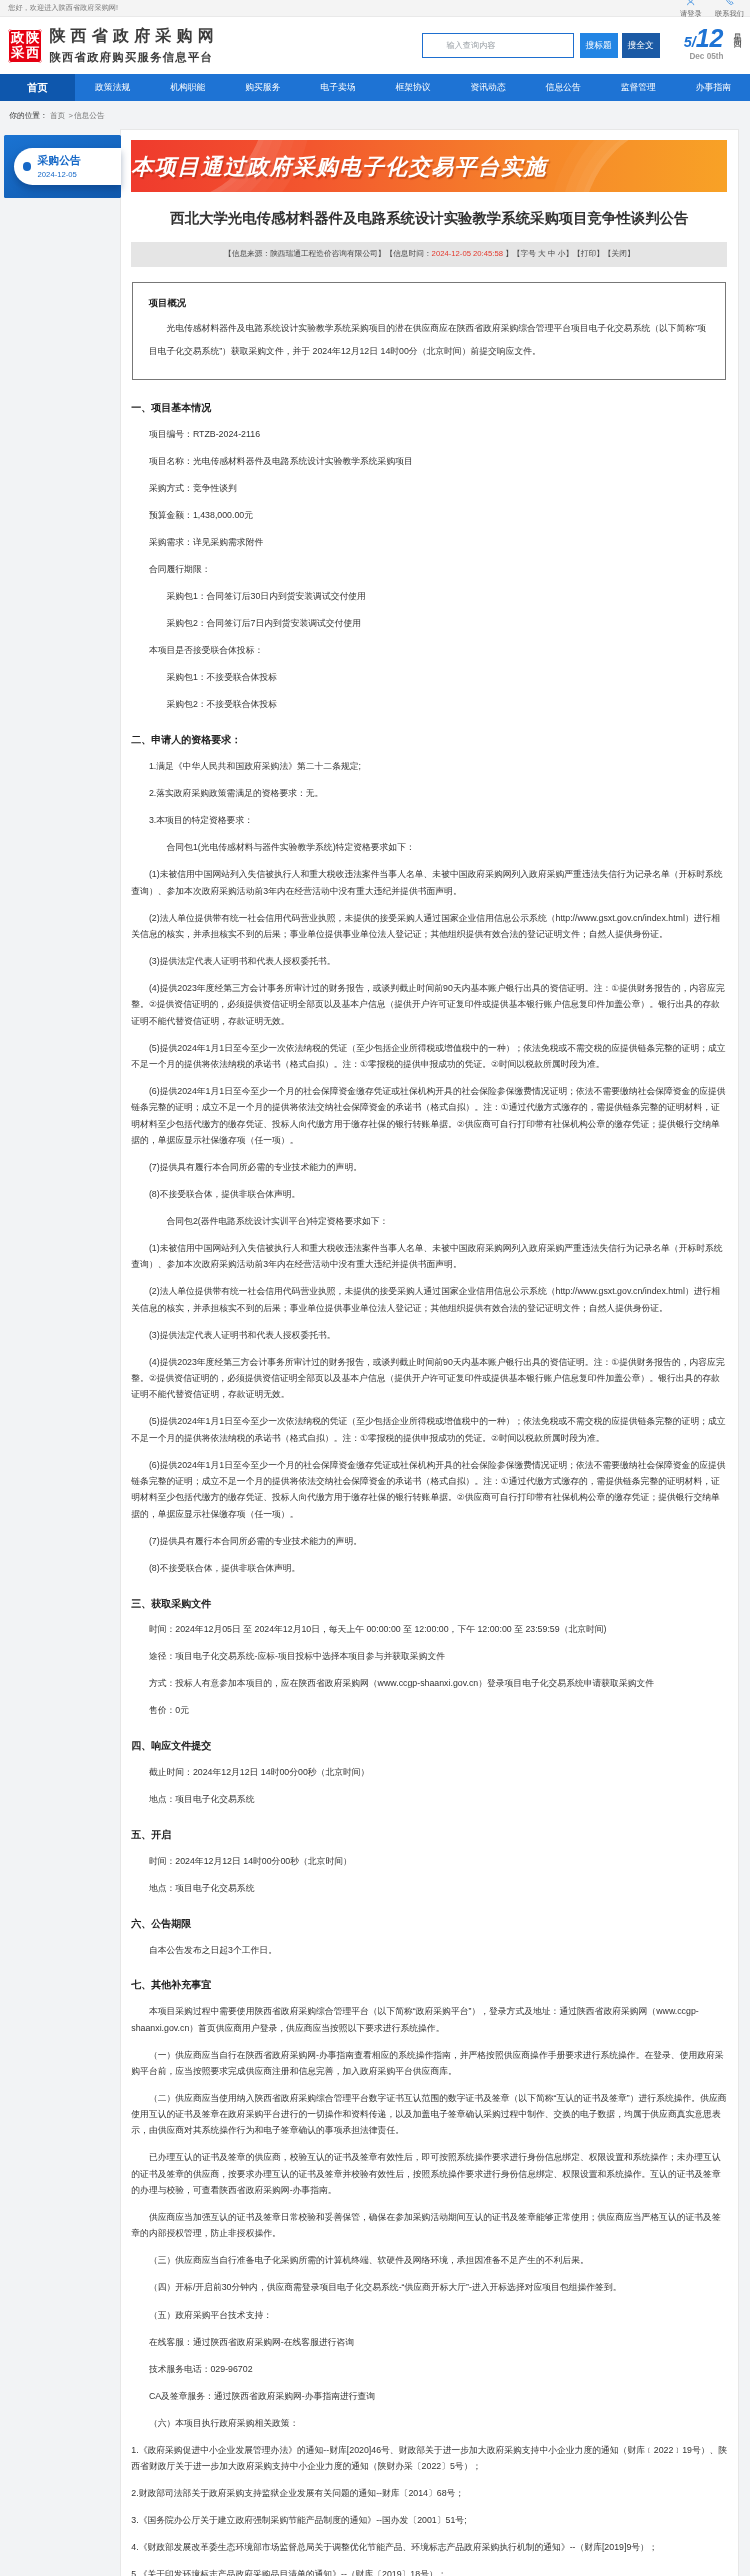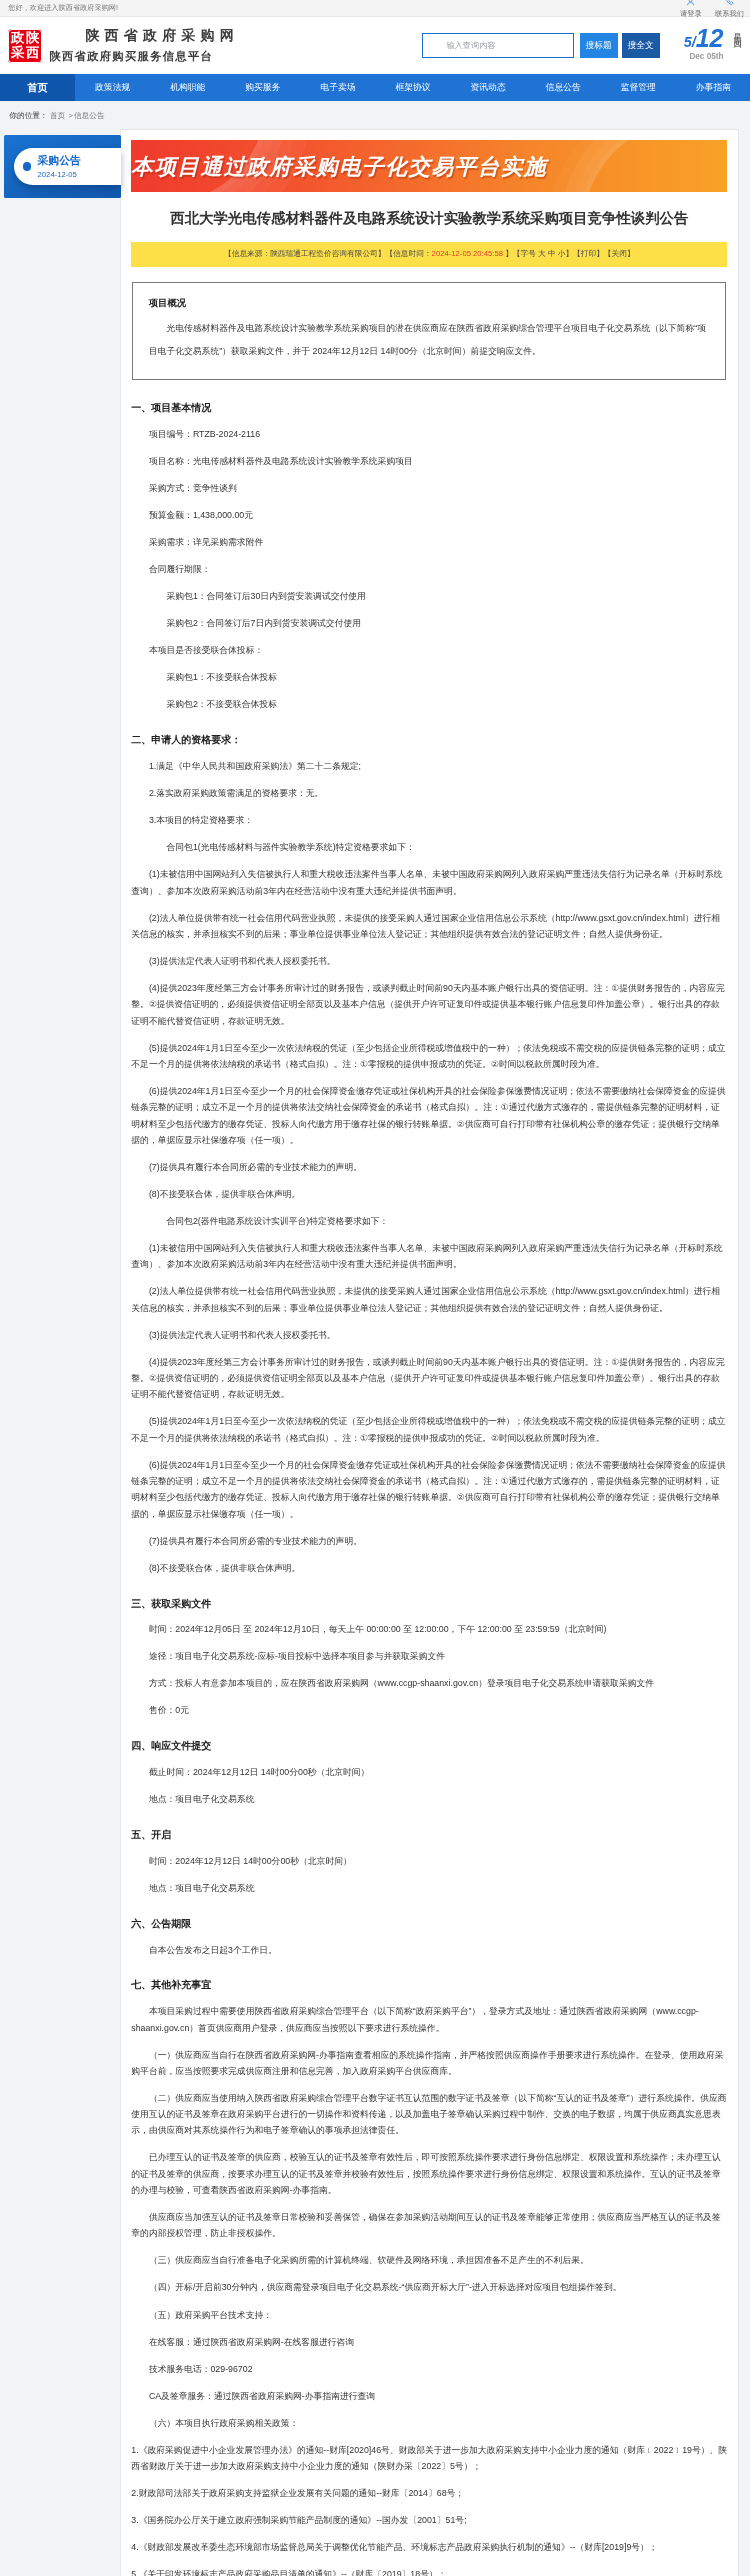--- a/index.html
+++ b/index.html
@@ -21,21 +21,21 @@
   
   .header { height: 57px; background: #fff; display: flex; align-items: center; padding: 0 9.3px 0 8.2px; }
   .logo-seal {
     width: 34px; height: 34px; background: #e60012; border-radius: 4.1px;
     display: grid; grid-template-columns: 1fr 1fr; grid-template-rows: 1fr 1fr;
     color: #fff; font-weight: bold; font-size: 13.4px; line-height: 1;
     align-items: center; justify-items: center; padding: 2.1px;
     box-shadow: inset 0 0 0 1px #fff, inset 0 0 0 2.1px #e60012;
   }
   .brand { margin-left: 7.2px; }
-  .brand-title { font-size: 14px; font-weight: bold; color: #3c3c3c; letter-spacing: 5.2px; margin-left: 36px; }
+  .brand-title { font-size: 16px; font-weight: bold; color: #3c3c3c; letter-spacing: 5.2px; }
   .brand-sub { font-size: 11.3px; font-weight: bold; color: #3c3c3c; letter-spacing: 1.3px; margin-top: 3.1px; }
   .search-area { margin-left: auto; display: flex; align-items: center; }
   .search-input {
     width: 152px; height: 25px; border: 1px solid #1e6fd0; font-size: 8.2px;
     padding: 0 23px; color: #333; outline: none;
   }
   .search-input::placeholder { color: #9aa0a6; }
   .btn-search { height: 25px; width: 38px; border: none; color: #fff; font-size: 8.8px; cursor: pointer; }
   .btn-title { background: #2285e4; margin-left: 5.2px; }
   .btn-full { background: #1b5aa5; margin-left: 4.1px; }
@@ -95,21 +95,21 @@
     right: -72px; bottom: -144px; width: 216px; height: 216px;
     box-shadow: 0 0 0 5.2px rgba(255,255,255,.10), 0 0 0 13.4px rgba(255,255,255,.07),
                 0 0 0 23px rgba(255,255,255,.10), 0 0 0 34px rgba(255,255,255,.06);
   }
   .banner-text {
     color: #fff; font-size: 21.6px; font-weight: bold; font-style: italic;
     letter-spacing: 1.5px; text-shadow: 1.5px 1.5px 1px rgba(140, 30, 0, .35); z-index: 1;
   }
   
   .article-title { text-align: center; font-size: 14.4px; font-weight: bold; color: #333; margin: 15.5px 31px 12.4px; line-height: 1.5; }
-  .meta-bar { background: #fde047; text-align: center; font-size: 7.7px; color: #4a4a4a; padding: 7.7px 0; }
+  .meta-bar { background: #e5e5e5; text-align: center; font-size: 7.7px; color: #4a4a4a; padding: 7.7px 0; }
   .meta-bar .red { color: #e4392d; }
   .meta-click { cursor: pointer; }
   .overview-box { border: 0.5px solid #777; margin: 14.4px 1px 3.1px; padding: 14.4px 15.5px 17.5px; }
   .overview-h { font-size: 9.3px; font-weight: bold; color: #222; }
   .overview-p { font-size: 8.8px; line-height: 2.55; text-indent: 2em; margin-top: 7.2px; color: #333; }
   .sec-h { font-size: 10px; font-weight: bold; color: #222; margin: 20.6px 0 3.1px; font-family: Liberation Mono, monospace; }
   .para { font-size: 8.8px; color: #333; line-height: 1.85; margin: 10.8px 0; }
   .para.i1 { text-indent: 2em; }
   .para.i2 { text-indent: 4em; }
 </style>

